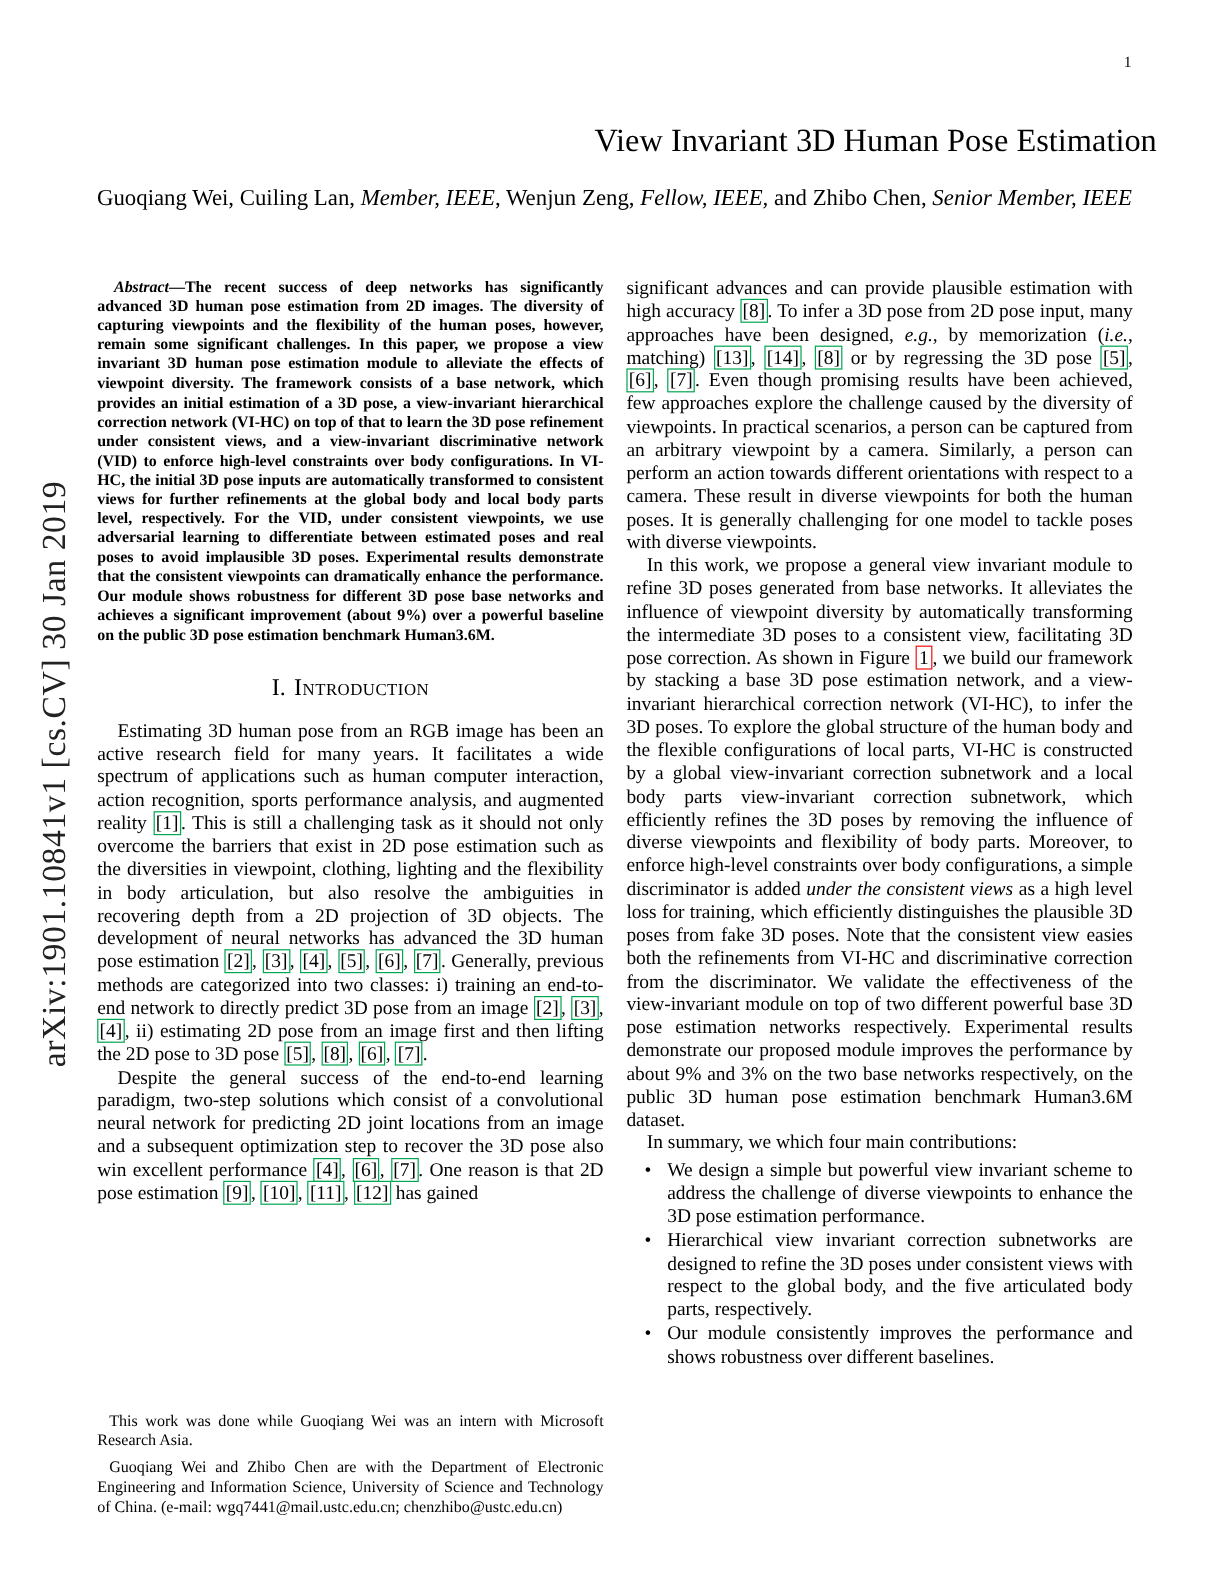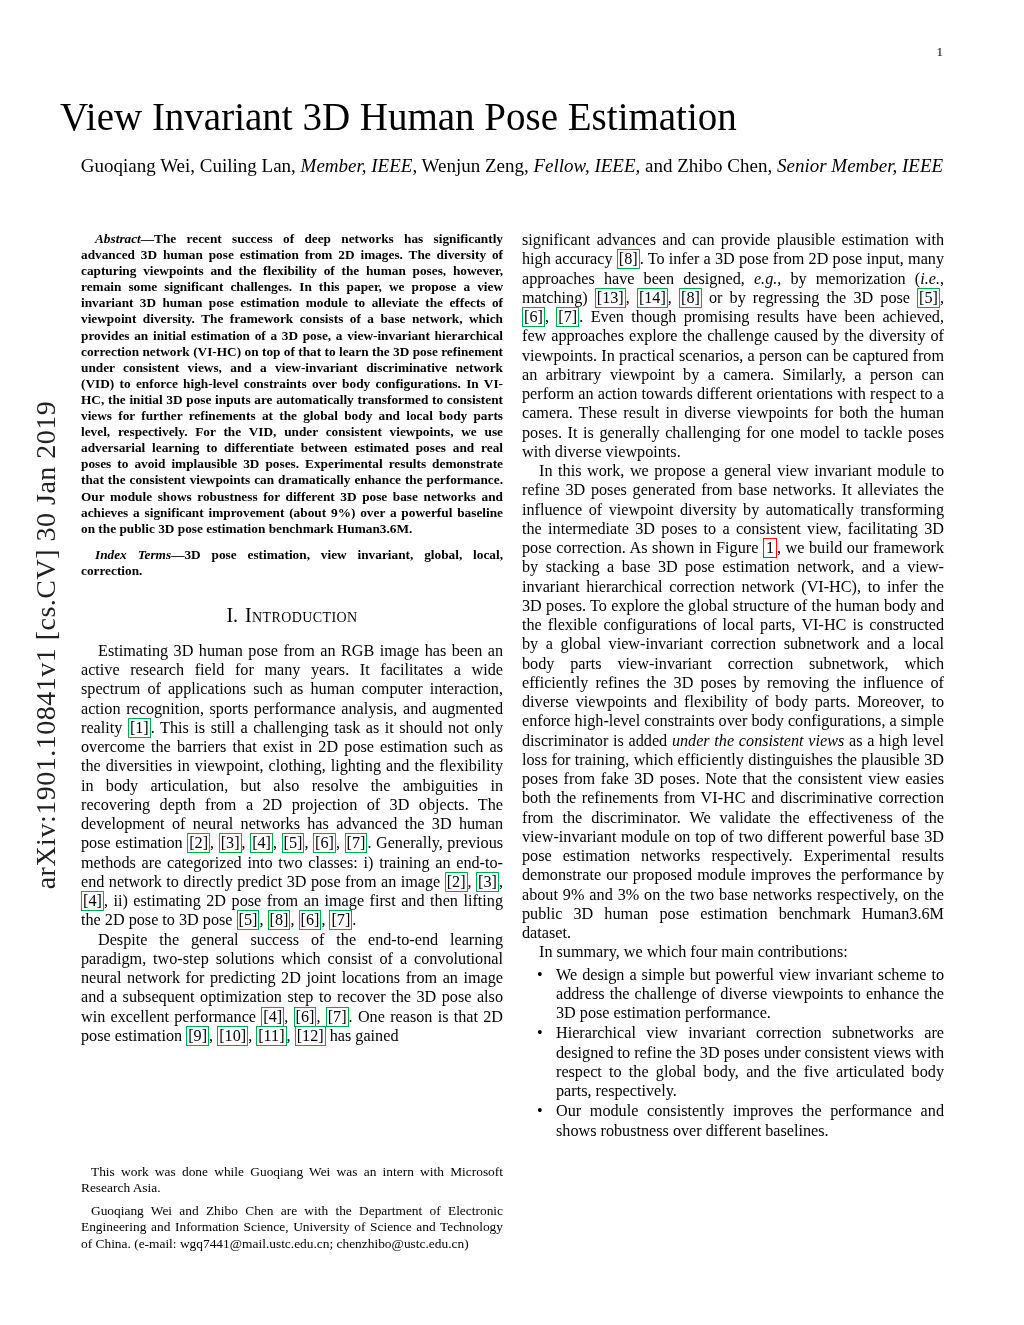--- a/index.html
+++ b/index.html
@@ -17,23 +17,23 @@
   .arxiv-stamp {
     position: absolute; left: 46px; top: 645px;
     transform: translate(-50%, -50%) rotate(-90deg);
     white-space: nowrap;
     font-size: 28px;
     color: var(--stamp-gray, #222);
     letter-spacing: 0.5px;
   }
   .title {
     margin: 95px 60px 0;
-    text-align: left;
+    text-align: right;
     font-weight: 400;
-    font-size: 39px;
+    font-size: 27px;
     line-height: 44px;
   }
   .authors {
     margin-top: 16px;
     text-align: center;
     font-size: 19px;
   }
   .em { font-style: italic; }
   .columns {
     display: flex; gap: 19px;
@@ -62,21 +62,21 @@
     border: 1.5px solid var(--citation-green, #00a651);
     padding: 0 1px;
     cursor: pointer;
   }
   .figref {
     border: 1.5px solid var(--figure-red, #ff0000);
     padding: 0 2px;
     cursor: pointer;
   }
   .footnotes {
-    position: absolute; bottom: 14px; left: 0; right: 0;
+    position: absolute; bottom: 2px; left: 0; right: 0;
     font-size: 13.4px; line-height: 16.3px;
   }
   .footnotes p { text-indent: 10px; margin-top: 7px; hyphens: none; }
   .contrib-list {
     margin: 3px 0 0; padding: 0; list-style: none;
     font-size: 16.2px; line-height: 19.25px;
   }
   .contrib-list li {
     position: relative;
     margin-left: 34px;
@@ -97,21 +97,20 @@
 <div class="arxiv-stamp">arXiv:1901.10841v1  [cs.CV]  30 Jan 2019</div>
 
 <h1 class="title">View Invariant 3D Human Pose Estimation</h1>
 
 <div class="authors">Guoqiang Wei, Cuiling Lan, <span class="em">Member, IEEE</span>, Wenjun Zeng,  <span class="em">Fellow, IEEE,</span> and Zhibo Chen, <span class="em">Senior Member, IEEE</span></div>
 
 <div class="columns">
 
   <div class="col">
     <p class="abstract"><span class="em">Abstract</span>—The recent success of deep networks has significantly advanced 3D human pose estimation from 2D images. The diversity of capturing viewpoints and the flexibility of the human poses, however, remain some significant challenges. In this paper, we propose a view invariant 3D human pose estimation module to alleviate the effects of viewpoint diversity. The framework consists of a base network, which provides an initial estimation of a 3D pose, a view-invariant hierarchical correction network (VI-HC) on top of that to learn the 3D pose refinement under consistent views, and a view-invariant discriminative network (VID) to enforce high-level constraints over body configurations. In VI-HC, the initial 3D pose inputs are automatically transformed to consistent views for further refinements at the global body and local body parts level, respectively. For the VID, under consistent viewpoints, we use adversarial learning to differentiate between estimated poses and real poses to avoid implausible 3D poses. Experimental results demonstrate that the consistent viewpoints can dramatically enhance the performance. Our module shows robustness for different 3D pose base networks and achieves a significant improvement (about 9%) over a powerful baseline on the public 3D pose estimation benchmark Human3.6M.</p>
-    <p class="abstract index-terms"><span class="em">Index Terms</span>—3D pose estimation, view invariant, global, local, correction.</p>
 
     <h2 class="section-heading"><span>I.</span><span class="sc">Introduction</span></h2>
 
     <p class="body-para indent">Estimating 3D human pose from an RGB image has been an active research field for many years. It facilitates a wide spectrum of applications such as human computer interaction, action recognition, sports performance analysis, and augmented reality <span class="cite">[1]</span>. This is still a challenging task as it should not only overcome the barriers that exist in 2D pose estimation such as the diversities in viewpoint, clothing, lighting and the flexibility in body articulation, but also resolve the ambiguities in recovering depth from a 2D projection of 3D objects. The development of neural networks has advanced the 3D human pose estimation <span class="cite">[2]</span>, <span class="cite">[3]</span>, <span class="cite">[4]</span>, <span class="cite">[5]</span>, <span class="cite">[6]</span>, <span class="cite">[7]</span>. Generally, previous methods are categorized into two classes: i) training an end-to-end network to directly predict 3D pose from an image <span class="cite">[2]</span>, <span class="cite">[3]</span>, <span class="cite">[4]</span>, ii) estimating 2D pose from an image first and then lifting the 2D pose to 3D pose <span class="cite">[5]</span>, <span class="cite">[8]</span>, <span class="cite">[6]</span>, <span class="cite">[7]</span>.</p>
     <p class="body-para indent">Despite the general success of the end-to-end learning paradigm, two-step solutions which consist of a convolutional neural network for predicting 2D joint locations from an image and a subsequent optimization step to recover the 3D pose also win excellent performance <span class="cite">[4]</span>, <span class="cite">[6]</span>, <span class="cite">[7]</span>. One reason is that 2D pose estimation <span class="cite">[9]</span>, <span class="cite">[10]</span>, <span class="cite">[11]</span>, <span class="cite">[12]</span> has gained</p>
 
     <div class="footnotes">
       <p>This work was done while Guoqiang Wei was an intern with Microsoft Research Asia.</p>
       <p>Guoqiang Wei and Zhibo Chen are with the Department of Electronic Engineering and Information Science, University of Science and Technology of China. (e-mail: wgq7441@mail.ustc.edu.cn; chenzhibo@ustc.edu.cn)</p>
     </div>

